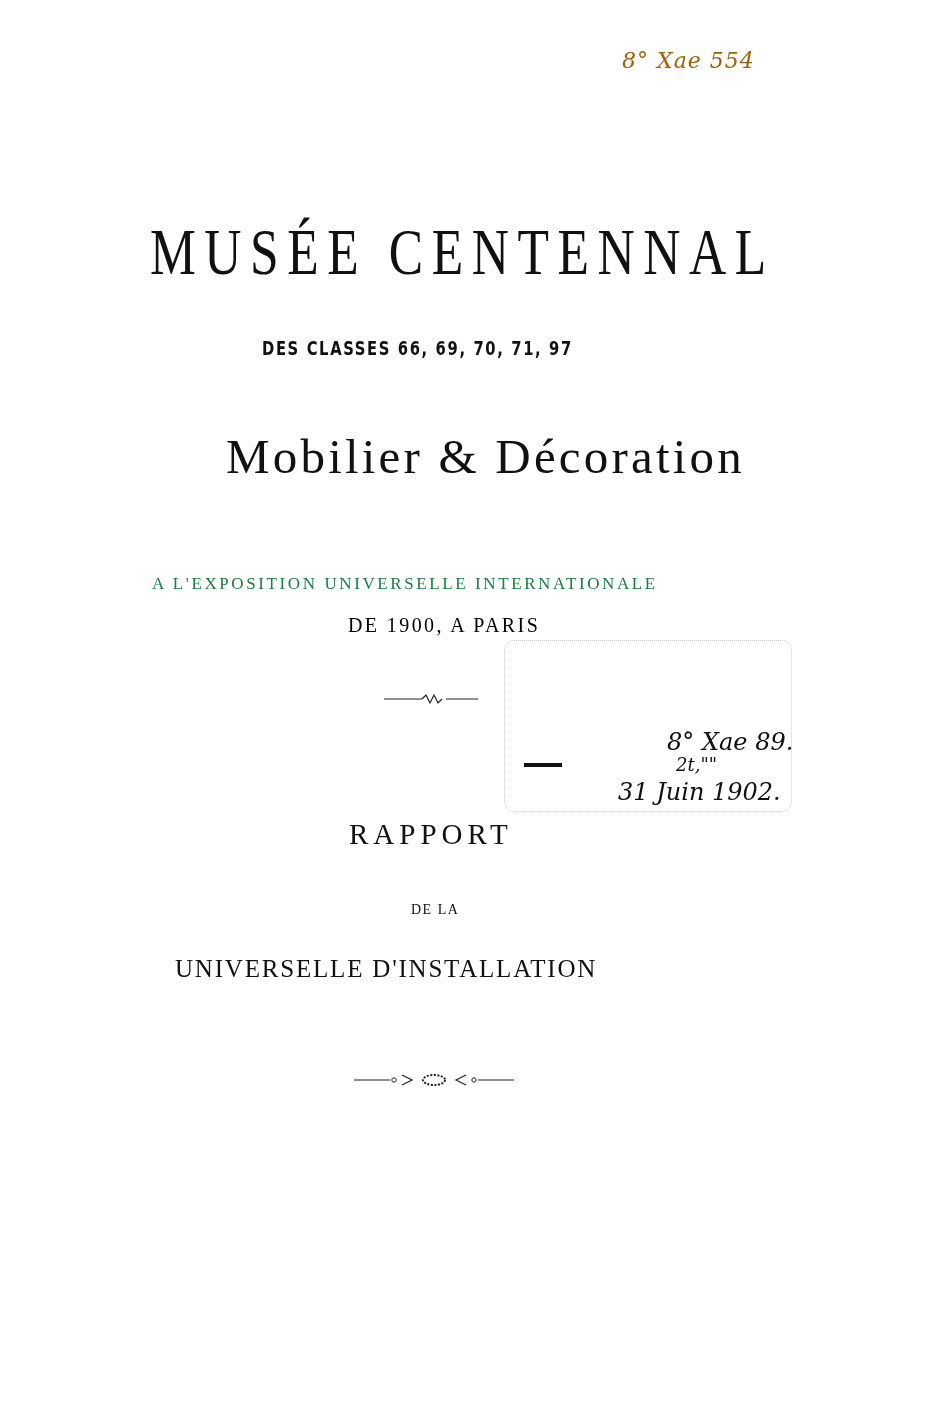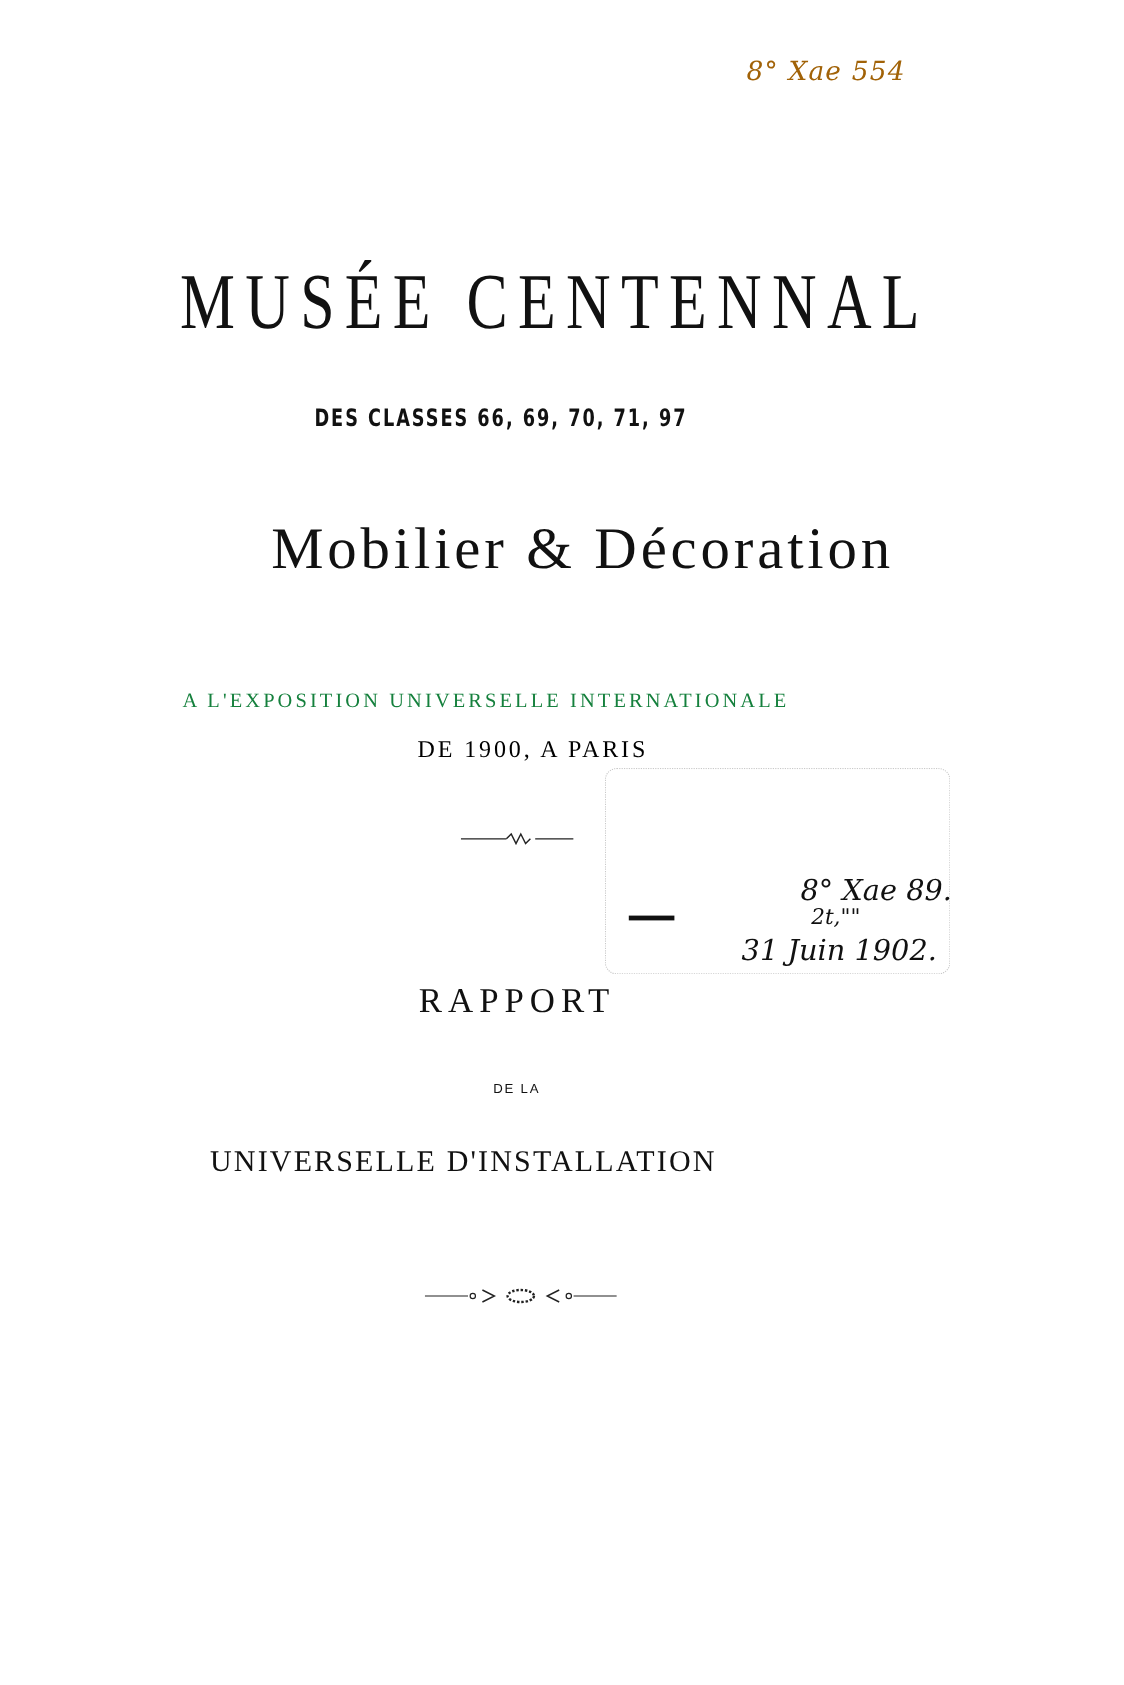--- a/index.html
+++ b/index.html
@@ -12,21 +12,21 @@
   .expo1 { left: 152px; top: 574px; font-family: "Liberation Serif", serif; font-size: 17px; letter-spacing: 2.6px; color: #15803d; }
   .expo2 { left: 348px; top: 614px; font-family: "Liberation Serif", serif; font-size: 20px; letter-spacing: 2.4px; color: #000000; }
   .orn1 { left: 384px; top: 692px; width: 94px; height: 14px; }
   .dash { left: 524px; top: 763px; width: 38px; height: 4px; background: #111; }
   .stamp { left: 504px; top: 640px; width: 286px; height: 170px; border: 1px dotted #c9c9c9; border-radius: 10px; }
   .hand { font-family: "DejaVu Serif", serif; font-style: italic; color: #111; }
   .hand1 { left: 646px; top: 728px; font-size: 24px; margin-left: 21px; }
   .hand2 { left: 676px; top: 754px; font-size: 18px; }
   .hand3 { left: 618px; top: 778px; font-size: 24px; }
   .rapport { left: 349px; top: 818px; font-family: Liberation Serif, serif; font-size: 29px; letter-spacing: 5px; }
-  .dela { left: 411px; top: 902px; font-family: Liberation Sans, sans-serif; font-size: 11px; letter-spacing: 1.5px; }
+  .dela { left: 411px; top: 902px; font-family: Liberation Serif, serif; font-size: 14px; letter-spacing: 1.5px; }
   .commission { left: 175px; top: 955px; font-family: "Liberation Serif", serif; font-size: 25px; letter-spacing: 1.8px; }
   .orn2 { left: 354px; top: 1070px; width: 160px; height: 20px; }
 </style>
 </head>
 <body>
 
 <div class="abs shelfmark">8° Xae 554</div>
 
 <div class="abs title">MUSÉE CENTENNAL</div>
 

